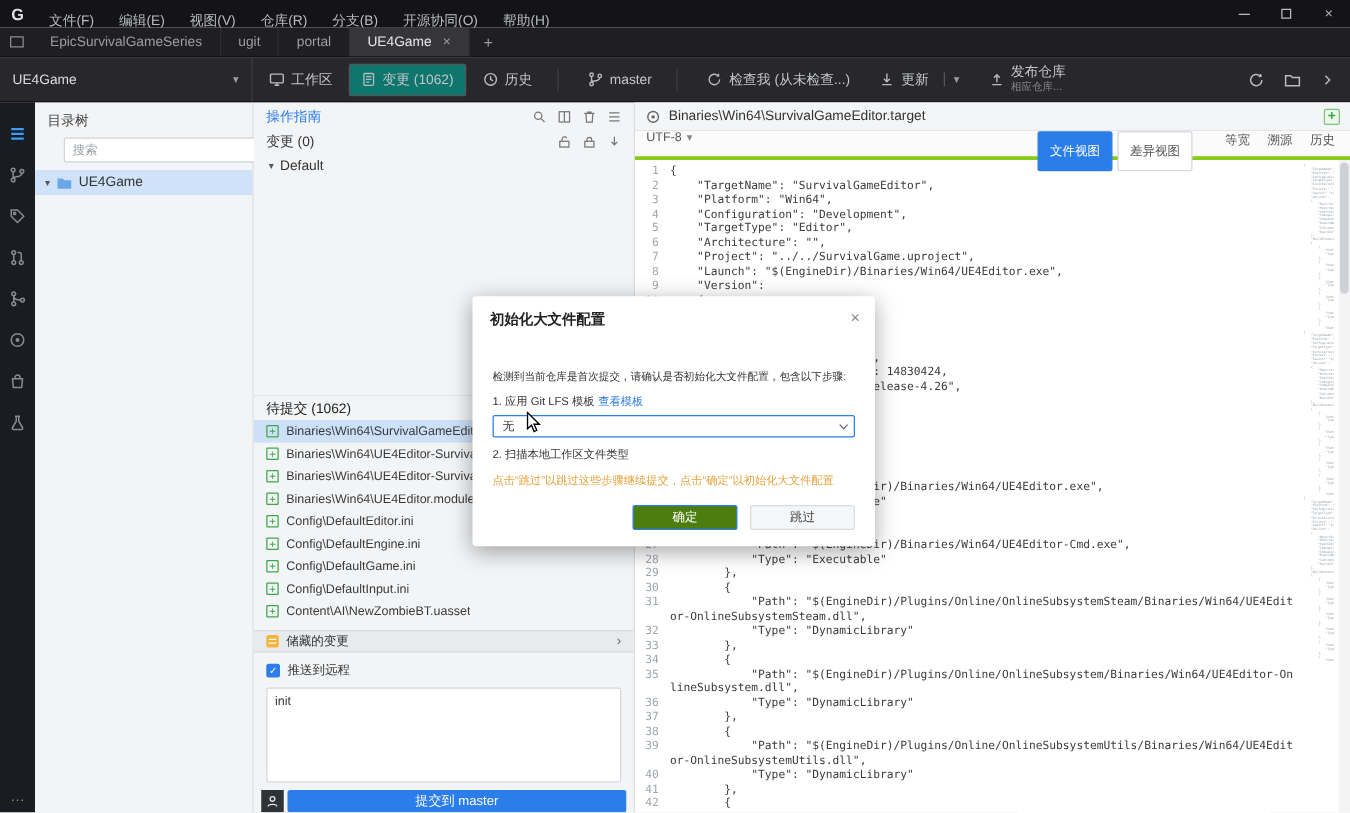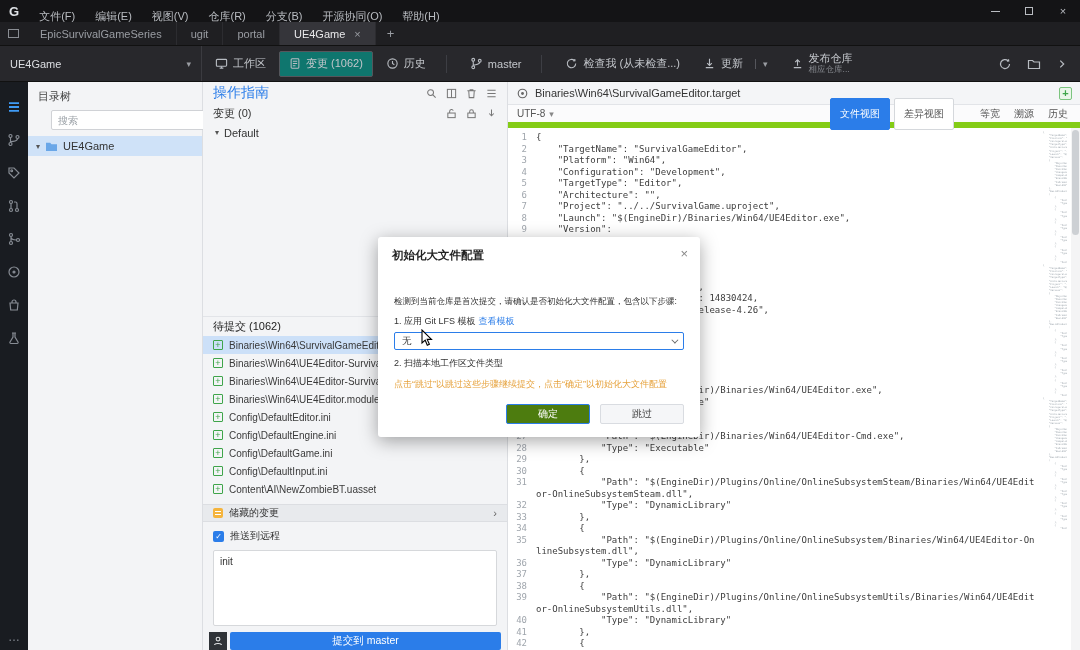--- a/index.html
+++ b/index.html
@@ -50,21 +50,21 @@
   .tree-panel{width:175px;background:#f3f4f6;border-right:1px solid #dcdee2;flex:none;display:flex;flex-direction:column}
   .panel-title{padding:7px 10px 5px;color:#444;font-size:11px}
   .tree-search{margin:1px 23px 6px;height:20px;border:1px solid #d0d2d6;background:#fff;border-radius:2px;padding:0 6px;font-size:10px;font-family:inherit;color:#333;width:calc(100% - 16px)}
   .tree-search::placeholder{color:#9aa0a6}
   .tree-row{height:20px;display:flex;align-items:center;gap:5px;padding-left:8px;background:#cfe2f8;font-size:11px;color:#333}
   .tree-caret{font-size:8px;color:#555}
 
   
   .changes-panel{width:305px;background:#f3f4f6;border-right:1px solid #dcdee2;flex:none;display:flex;flex-direction:column;overflow:hidden}
   .guide-row{height:22px;display:flex;align-items:center;padding:0 10px}
-  .guide-link{color:#2b7de9;font-size:14px;text-decoration:none}
+  .guide-link{color:#2b7de9;font-size:11px;text-decoration:none}
   .row-icons{margin-left:auto;display:flex;gap:9px;align-items:center;color:#777}
   .changes-row{height:19px;display:flex;align-items:center;padding:0 10px;font-size:11px;color:#333}
   .default-row{height:19px;display:flex;align-items:center;gap:5px;padding:0 12px;font-size:11px;color:#333}
   .cp-spacer{flex:1}
   .pending-header{height:20px;display:flex;align-items:center;padding:0 10px;font-size:11px;color:#222;border-top:1px solid #e2e4e8}
   .file-list{display:flex;flex-direction:column}
   .file-row{height:18px;display:flex;align-items:center;gap:6px;padding:0 10px;font-size:10px;color:#3a3a3a}
   .file-row.selected{background:#cce0f8}
   .addbox{width:10px;height:10px;border:1px solid #3fa54a;border-radius:1px;color:#3fa54a;font-size:9px;line-height:8px;text-align:center;flex:none}
   .fname{white-space:nowrap;overflow:hidden;text-overflow:ellipsis;max-width:238px}
@@ -76,21 +76,21 @@
   .checkbox{width:11px;height:11px;background:#2b7de9;border-radius:2px;color:#fff;font-size:8px;line-height:11px;text-align:center;flex:none}
   .commit-box{margin:6px 10px 0;height:76px;background:#fff;border:1px solid #d6d8db;border-radius:2px;padding:5px 6px;font-size:10px;font-family:inherit;color:#333;resize:none;width:calc(100% - 20px)}
   .commit-row{display:flex;gap:3px;margin:6px 6px 0;align-items:center}
   .avatar{width:18px;height:18px;background:#2f3338;display:flex;align-items:center;justify-content:center;flex:none}
   .commit-btn{flex:1;height:18px;background:#2b7de9;color:#fff;border:none;border-radius:2px;font-size:10.5px;font-family:inherit}
 
   
   .viewer{flex:1;background:#fff;display:flex;flex-direction:column;min-width:0}
   .v-head{height:23px;background:#f4f5f7;border-bottom:1px solid #e2e4e8;display:flex;align-items:center;gap:6px;padding:0 8px;font-size:11px;color:#333}
   .v-plus{margin-left:auto;width:13px;height:13px;border:1px solid #7cc47f;background:#eaf6ea;color:#3fa54a;font-size:11px;font-weight:700;line-height:11px;text-align:center;border-radius:2px}
-  .v-tools{height:23px;background:#fbfbfc;border-bottom:6px solid #84cc16;display:flex;align-items:center;padding:0 12px 0 9px;font-size:10px;color:#555}
+  .v-tools{height:23px;background:#fbfbfc;border-bottom:3px solid #84cc16;display:flex;align-items:flex-start;padding:0 12px 0 9px;font-size:10px;color:#555}
   .enc{display:flex;align-items:center;gap:4px;margin-right:auto}
   .view-tabs{display:flex;gap:4px}
   .vt{height:32px;padding:0 9px;font-size:10px;font-family:inherit;border:1px solid #d5d8dc;background:#fff;color:#555;border-radius:2px}
   .vt.active{background:#2b7de9;border-color:#2b7de9;color:#fff}
   .right-tools{display:flex;gap:14px;margin-left:26px}
   .rt-btn{color:#555;font-size:10px}
   .code-wrap{flex:1;position:relative;overflow:hidden}
   .code{position:absolute;left:4px;right:42px;top:4px;bottom:0;font-family:"DejaVu Sans Mono","Liberation Mono",monospace;font-size:9px;line-height:11.5px;color:#3c3c3c;overflow:hidden}
   .cl{display:flex}
   .ln{width:24px;text-align:right;color:#a0a6ad;flex:none;padding-right:9px}

